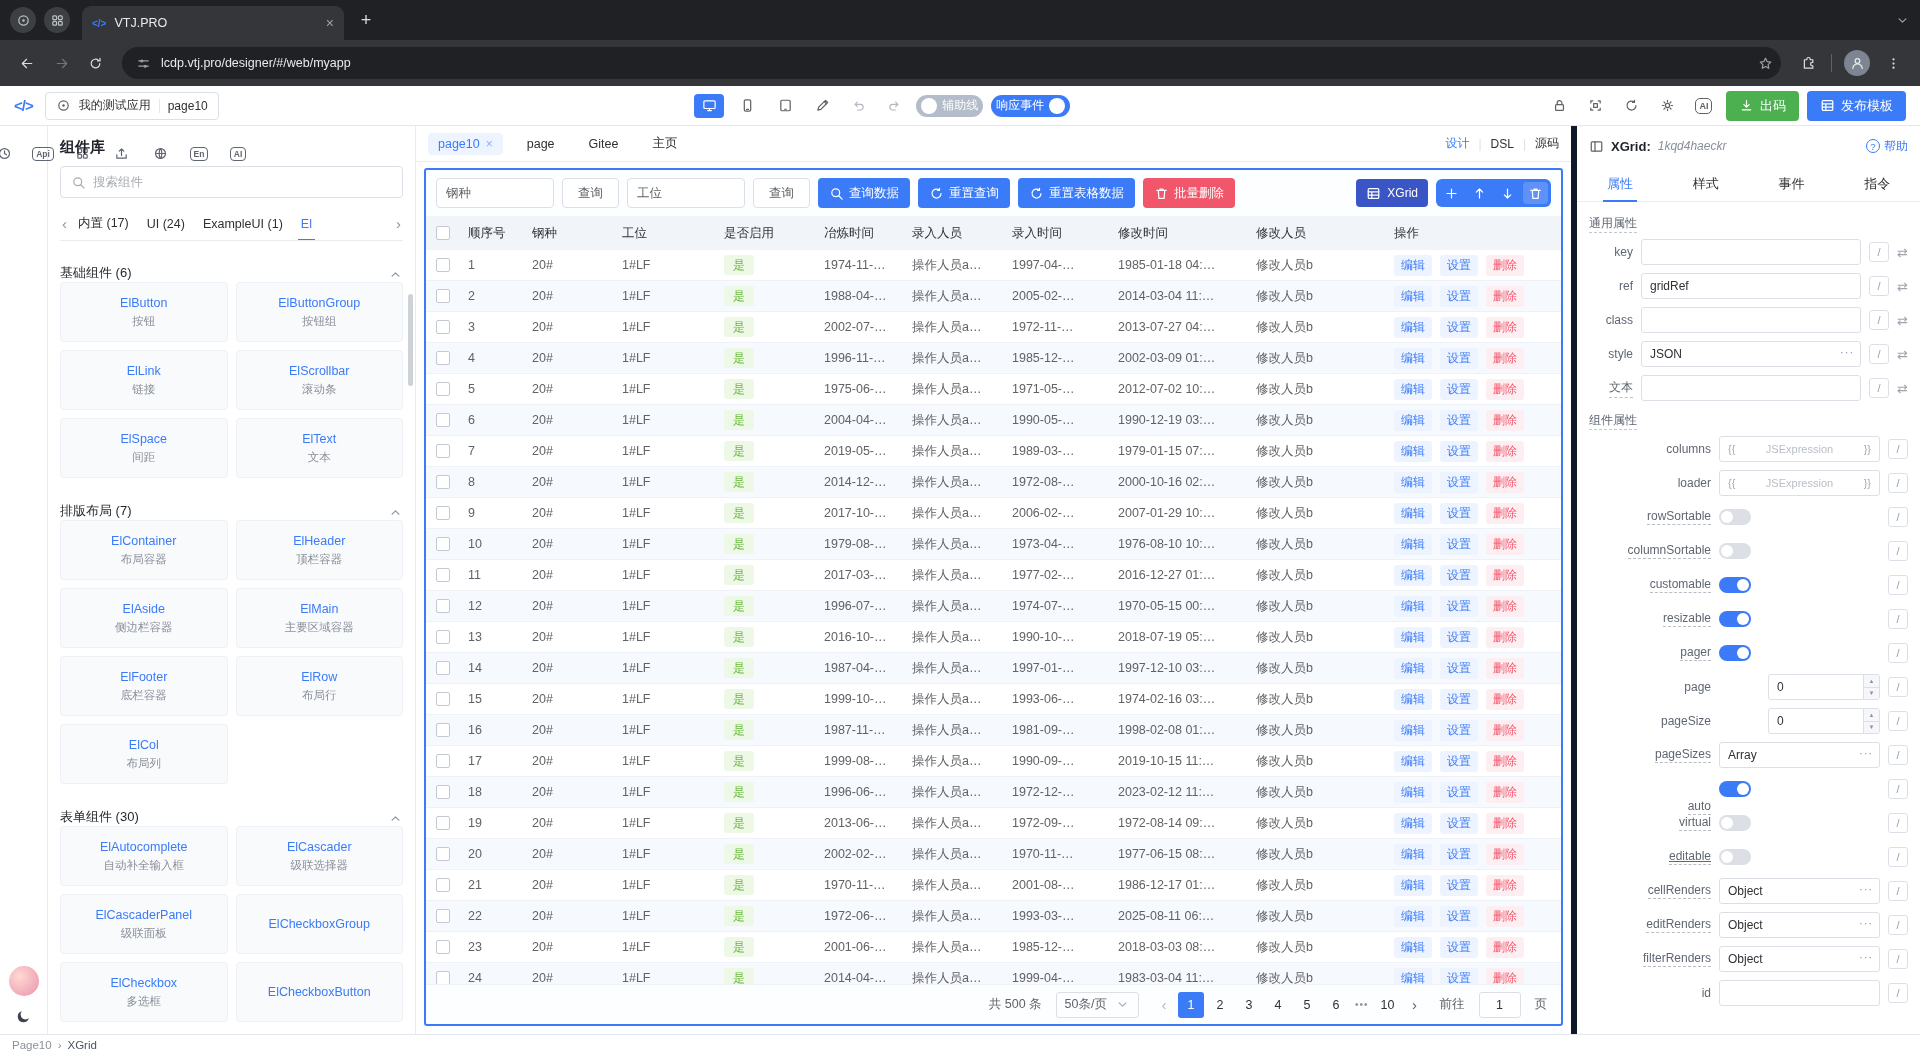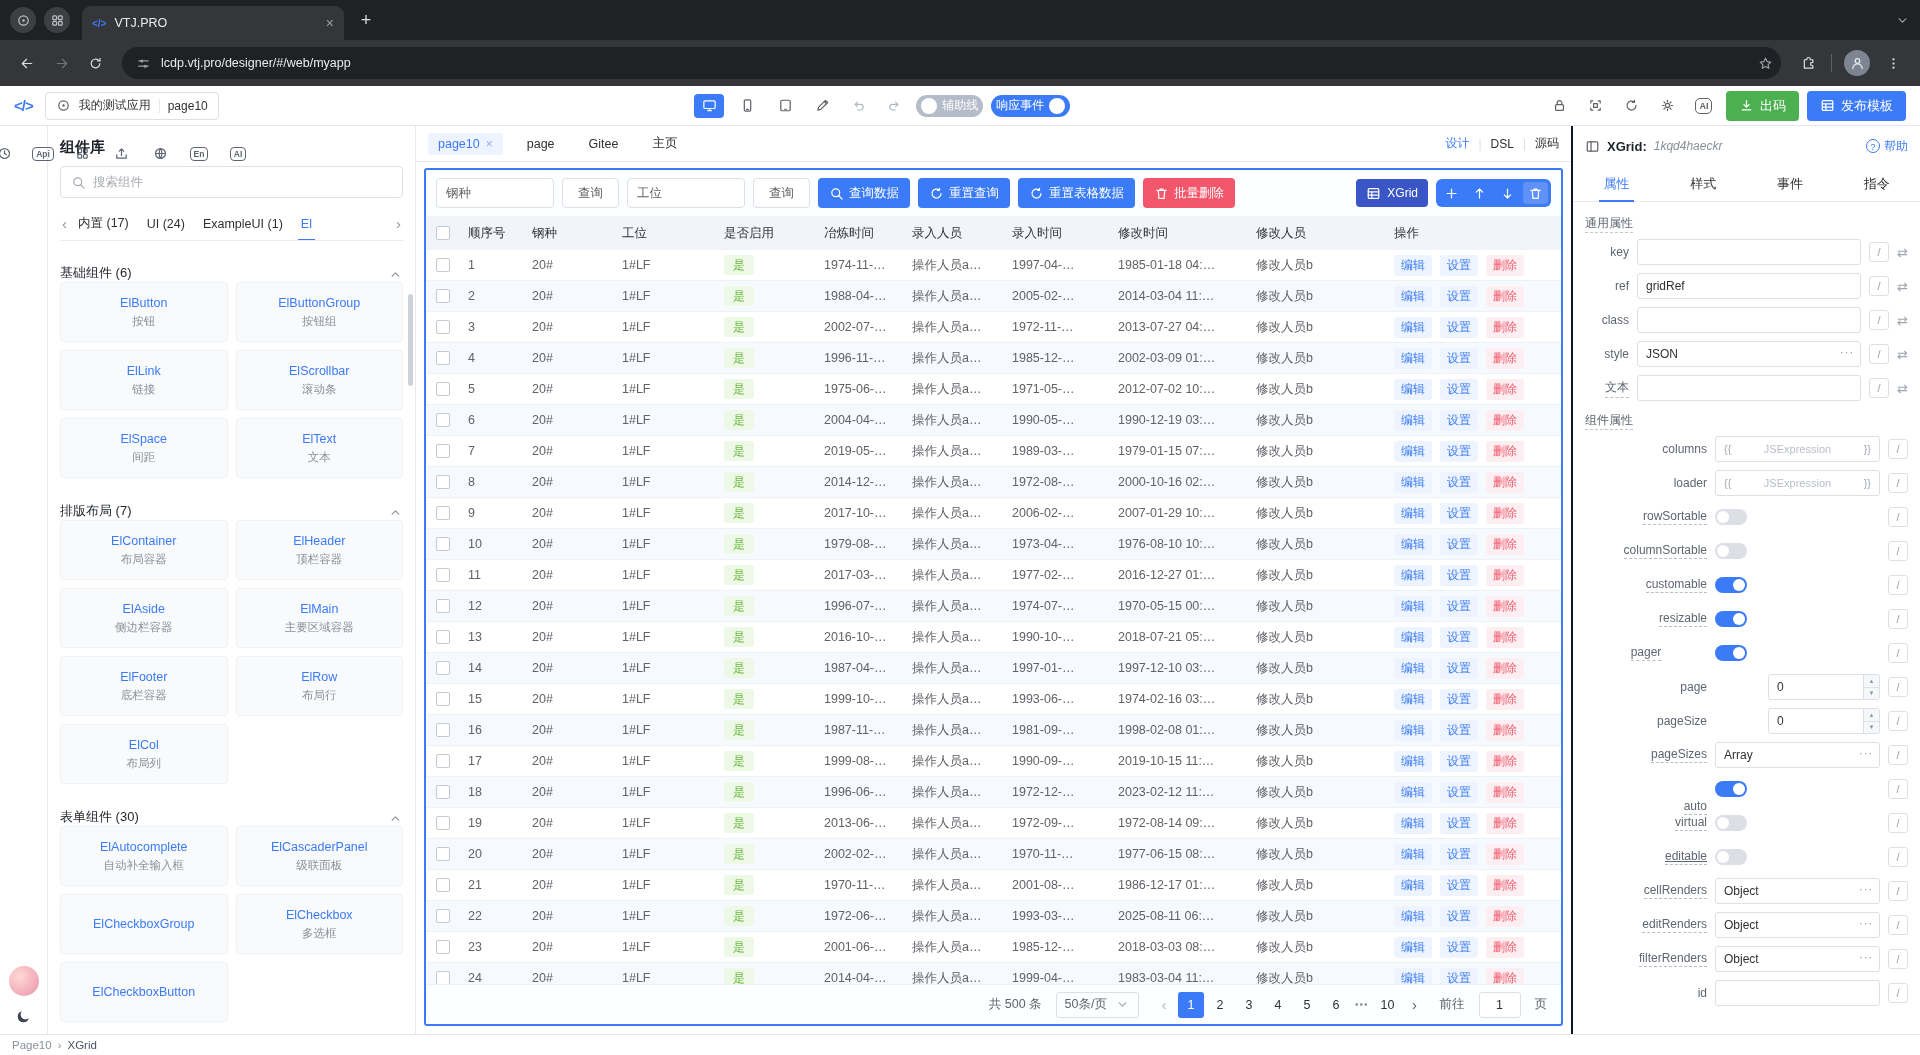--- a/index.html
+++ b/index.html
@@ -125,21 +125,21 @@
 .pager{display:flex;align-items:center;gap:3px}
 .pnum{min-width:26px;height:26px;border-radius:3px;display:flex;align-items:center;justify-content:center;color:#303133}
 .pnum.active{background:var(--accent);color:#fff}
 .parrow{min-width:22px;display:flex;justify-content:center;font-size:15px}
 .parrow.prev{color:#b3b8c2}
 .parrow.next{color:#606266}
 .pdots{color:#909399;font-size:10px;letter-spacing:1px;padding:0 3px}
 .goto-input{width:42px;height:26px;border:1px solid #dcdfe6;border-radius:3px;text-align:center;font-size:12.5px;color:#303133}
 
 
-.right-panel{width:349px;border-left:2px solid #0f172a;display:flex;flex-direction:column;overflow:hidden;flex-shrink:0;background:#fff}
+.right-panel{width:349px;border-left:6px solid #0f172a;display:flex;flex-direction:column;overflow:hidden;flex-shrink:0;background:#fff}
 .insp-head{height:40px;display:flex;align-items:center;gap:7px;padding:0 12px;flex-shrink:0}
 .insp-ic{color:#606266}
 .insp-title{font-weight:bold;font-size:13px;color:#1f2329}
 .insp-id{font-style:italic;color:#8a8f99;font-size:12px}
 .help{margin-left:auto;color:var(--accent);display:flex;gap:4px;align-items:center;font-size:12px}
 .qmark{width:14px;height:14px;border:1px solid var(--accent);border-radius:50%;display:flex;align-items:center;justify-content:center;font-size:9.5px}
 .insp-tabs{height:36px;display:flex;border-bottom:1px solid #e8ebf0;flex-shrink:0}
 .itab{flex:1;display:flex;align-items:center;justify-content:center;font-size:13px;color:#303133;position:relative}
 .itab.active{color:var(--accent)}
 .itab.active::after{content:"";position:absolute;left:26px;right:26px;bottom:-1px;height:2px;background:var(--accent)}
@@ -546,20 +546,24 @@
             <span class="sec-chev">
               <svg viewBox="0 0 16 16" width="15" height="15" fill="none" stroke="currentColor" stroke-width="1.3" stroke-linecap="round" stroke-linejoin="round">
                 <path d="M4.4 9.8L8 6.2l3.6 3.6"></path>
               </svg>
             </span>
           </div>
           <div class="cards">
             <div class="card">
               <div class="card-name">ElAutocomplete</div>
               <div class="card-sub">自动补全输入框</div>
+            </div>
+            <div class="card">
+              <div class="card-name">ElCascader</div>
+              <div class="card-sub">级联选择器</div>
             </div>
             <div class="card">
               <div class="card-name">ElCascaderPanel</div>
               <div class="card-sub">级联面板</div>
             </div>
             <div class="card">
               <div class="card-name">ElCheckboxGroup</div>
             </div>
             <div class="card">
               <div class="card-name">ElCheckbox</div>
@@ -921,21 +925,21 @@
                 <div class="g-col c-check" style="width: 34px;">
                   <span class="cbx"></span>
                 </div>
                 <div class="g-col" style="width: 64px;">13</div>
                 <div class="g-col" style="width: 90px;">20#</div>
                 <div class="g-col" style="width: 102px;">1#LF</div>
                 <div class="g-col" style="width: 100px;"><span class="badge">是</span></div>
                 <div class="g-col" style="width: 88px;">2016-10-…</div>
                 <div class="g-col" style="width: 100px;">操作人员a…</div>
                 <div class="g-col" style="width: 106px;">1990-10-…</div>
-                <div class="g-col" style="width: 138px;">2018-07-21 05:…</div>
+                <div class="g-col" style="width: 138px;">2018-07-19 05:…</div>
                 <div class="g-col" style="width: 138px;">修改人员b</div>
                 <div class="g-col actions flexcol">
                   <span class="alink">编辑</span>
                   <span class="alink">设置</span>
                   <span class="alink del">删除</span>
                 </div>
               </div>
               <div class="g-row">
                 <div class="g-col c-check" style="width: 34px;">
                   <span class="cbx"></span>
@@ -1306,21 +1310,21 @@
           <div class="frow">
             <div class="flabel" style="width: 122px;">
               <span class="u">resizable</span>
             </div>
             <div class="fctrl">
               <div class="fswitch on"></div>
             </div>
             <span class="codebox">/</span>
           </div>
           <div class="frow">
-            <div class="flabel" style="width: 122px; justify-content: center;">
+            <div class="flabel" style="width: 122px;">
               <span class="u">pager</span>
             </div>
             <div class="fctrl">
               <div class="fswitch on"></div>
             </div>
             <span class="codebox">/</span>
           </div>
           <div class="frow">
             <div class="flabel" style="width: 122px;">
               <span>page</span>

